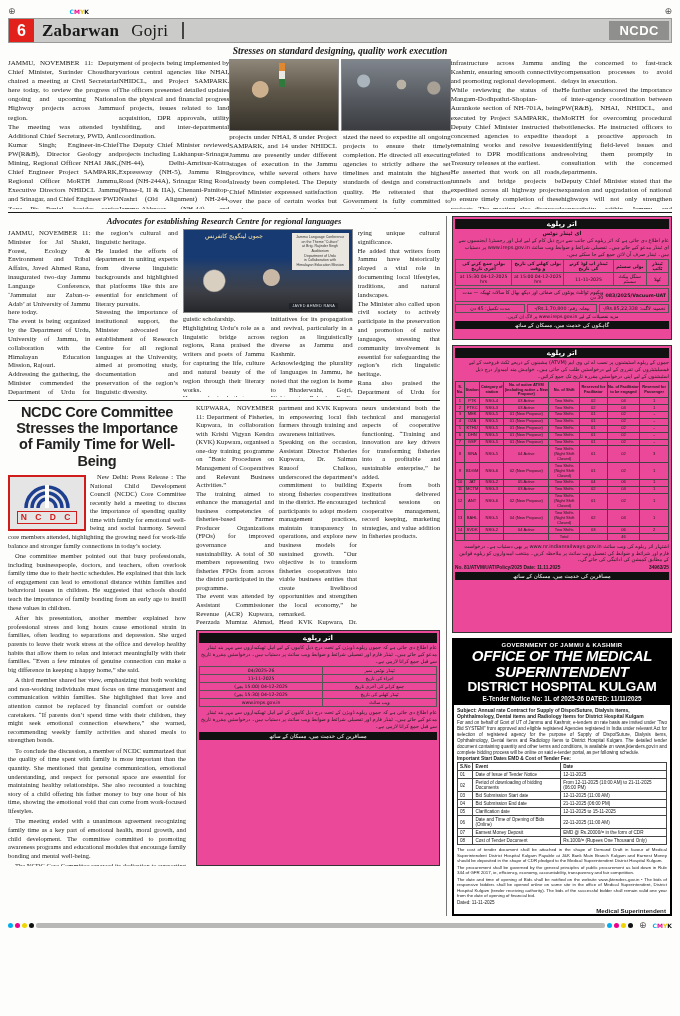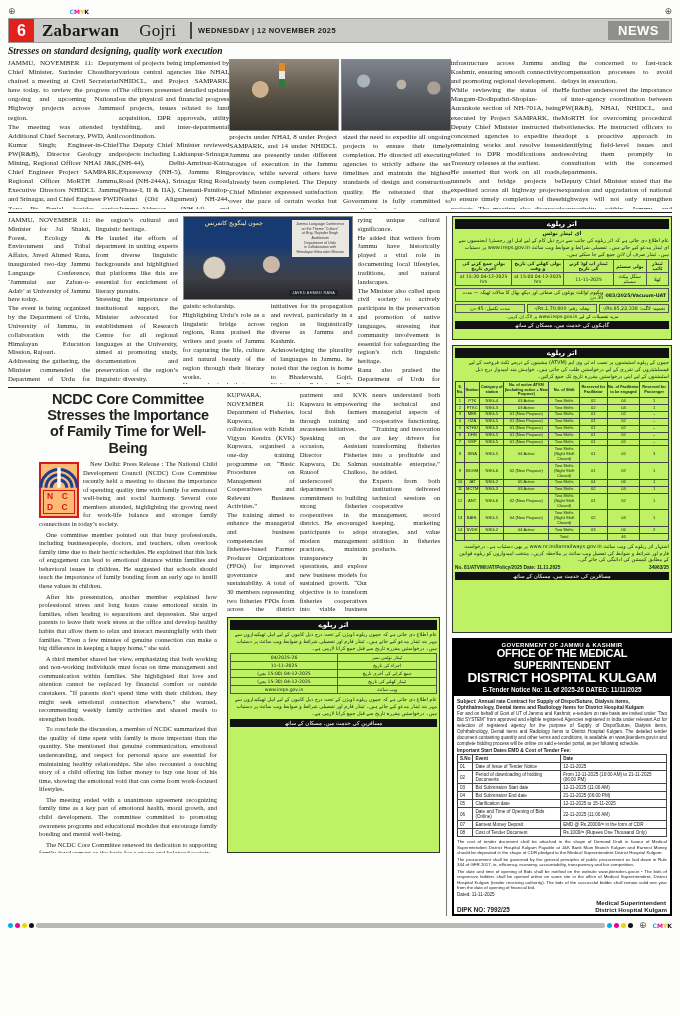--- a/index.html
+++ b/index.html
@@ -16,28 +16,28 @@
   .colorbar { display:flex; align-items:center; gap:2px; height:12px; margin-top:3px; }
   .dot { width:5px; height:5px; border-radius:50%; }
   .c-c{background:#00aeef}.c-m{background:#ec008c}.c-y{background:#f0d500}.c-k{background:#111}
   .graybar { flex:1; height:5px; background:#b8b8b6; border-radius:2px; }
   .cmyk-b { margin-left:4px; margin-right:4px; }
 
   
   .header-bar { display:flex; align-items:stretch; background:#cbcbc9; border:1px solid #9a9a98; height:25px; margin-bottom:3px; }
   .pageno { background:#e2211c; color:#fff; font-family:"Liberation Sans",sans-serif; font-weight:900; font-size:16px; width:25px; display:flex; align-items:center; justify-content:center; }
   .masthead { display:flex; align-items:center; padding:0 8px; font-size:17px; letter-spacing:.2px; }
-  .masthead b { font-weight:900; margin-right:20px; }
+  .masthead b { font-weight:900; margin-right:12px; }
   .mast-sep { width:2px; background:#444; margin:3px 6px; }
   .dateline { display:flex; align-items:center; font-family:"Liberation Sans",sans-serif; font-weight:bold; font-size:7.5px; letter-spacing:.4px; }
   .news-badge { background:#8f8f8d; color:#fff; font-family:"Liberation Sans",sans-serif; font-weight:900; font-size:13px; display:flex; align-items:center; padding:0 10px; margin:2px; letter-spacing:.5px; }
 
   
   .a1-headline { text-align:center; font-family:"Liberation Sans",sans-serif; font-weight:900; font-size:25px; line-height:1.04; letter-spacing:-.6px; margin:2px 10px 1px; }
-  .a1-subhead { text-align:left; font-style:italic; font-weight:bold; font-size:9.5px; margin-bottom:3px; }
+  .a1-subhead { text-align:center; font-style:italic; font-weight:bold; font-size:9.5px; margin-bottom:3px; }
   .a1-body { display:grid; grid-template-columns:repeat(6,1fr); height:150px; overflow:hidden; }
   .news-col { font-size:7px; line-height:1.3; text-align:justify; white-space:pre-line; overflow:hidden; }
   .a1-center { grid-column:3/5; display:flex; flex-direction:column; }
   .photo-row { display:flex; gap:2px; height:72px; margin-bottom:2px; }
   .photo { flex:1; position:relative; overflow:hidden; border:1px solid #888; }
   .ph-dycm { background:radial-gradient(circle at 28% 42%, #cdb08d 0 9%, transparent 10%), linear-gradient(180deg,#8d8679 0%,#5e5749 45%,#35312a 100%); }
   .ph-meet { background:radial-gradient(circle at 20% 30%, #aab4bd 0 6%, transparent 7%), radial-gradient(circle at 55% 35%, #b9b2a4 0 6%, transparent 7%), radial-gradient(circle at 85% 40%, #a9a195 0 6%, transparent 7%), linear-gradient(180deg,#7f858c 0%,#565a60 55%,#3a3c40 100%); }
   .flag { position:absolute; left:45%; top:4%; width:6px; height:24px; background:linear-gradient(180deg,#e08830 0 33%,#e8e8e4 33% 66%,#2d7a3a 66% 100%); }
   .center-text { flex:1; display:flex; gap:6px; overflow:hidden; }
   .center-text .news-col { flex:1; }
@@ -56,36 +56,36 @@
   .a2-body .news-col { font-size:6.8px; }
   .a2-center { grid-column:3/5; display:flex; flex-direction:column; }
   .a2-photo { height:84px; position:relative; border:1px solid #888; overflow:hidden; margin-bottom:2px;
     background:radial-gradient(circle at 18% 62%, #d9cfc0 0 7%, transparent 8%), radial-gradient(circle at 52% 58%, #c9b8a5 0 8%, transparent 9%), linear-gradient(180deg,#173a72 0 34%,#2e4262 50%,#3d3f46 75%,#26272b 100%); }
   .a2-banner { position:absolute; top:2px; left:2px; width:46%; color:#ffe9a8; font-size:6px; font-family:"DejaVu Sans",sans-serif; direction:rtl; text-align:right; line-height:1.2; }
   .a2-poster { position:absolute; top:3px; right:3px; width:34%; background:#e9e7df; padding:2px; font-family:"Liberation Sans",sans-serif; }
   .a2-poster div { font-size:3.6px; line-height:1.3; color:#333; text-align:center; }
   .a2-nameplate { position:absolute; bottom:3px; right:8%; background:#20242a; color:#ddd; font-family:"Liberation Sans",sans-serif; font-size:3.8px; padding:1px 3px; letter-spacing:.3px; }
 
   
-  .bottom-left-row { display:flex; gap:10px; height:462px; overflow:hidden;margin-left:31px; }
+  .bottom-left-row { display:flex; gap:10px; height:462px; overflow:hidden; }
   .ncdc { width:178px; flex:none; overflow:hidden; }
   .ncdc-headline { text-align:center; font-family:"Liberation Sans",sans-serif; font-weight:800; font-size:14.5px; line-height:1.12; letter-spacing:-.3px; margin-bottom:4px; color:#222; }
   .ncdc-body { font-size:6.5px; line-height:1.32; text-align:justify; }
   .ncdc-body p { margin-bottom:2px; text-indent:7px; }
-  .ncdc-logo { float:left; width:40px; height:56px; border:2px solid #d11c1c; margin:2px 4px 2px 0; padding:2px; display:flex; flex-direction:column; align-items:center; justify-content:center; background:#fdba74; }
+  .ncdc-logo { float:left; width:78px; height:56px; border:2px solid #d11c1c; margin:2px 4px 2px 0; padding:2px; display:flex; flex-direction:column; align-items:center; justify-content:center; background:#e5e5e5; }
   .ncdc-letters { border:1.5px solid #d11c1c; color:#d11c1c; font-family:"Liberation Sans",sans-serif; font-weight:900; font-size:8.5px; letter-spacing:3px; padding:0 3px; margin-top:1px; }
 
   .fish-col { flex:1; display:flex; flex-direction:column; overflow:hidden; }
   .fish-headline { text-align:center; font-weight:900; font-size:12.5px; line-height:1.12; margin:0 6px 3px; }
   .fish-body { display:grid; grid-template-columns:repeat(3,1fr); gap:5px; height:222px; overflow:hidden; }
   .fish-body .news-col { font-size:6.6px; }
 
   
   .urdu { font-family:"DejaVu Sans",sans-serif; direction:rtl; }
-  .ad-box { border:1px solid #333; padding:2px; background:#bef264; }
+  .ad-box { border:1px solid #333; padding:2px; background:#ec4899; }
   .ad-title { background:#111; color:#fff; text-align:center; font-size:7px; font-weight:bold; padding:1px 0; margin-bottom:1px; }
   .ad-sub { text-align:center; font-size:5.5px; font-weight:bold; margin-bottom:1px; }
   .ad-intro { font-size:5px; line-height:1.35; text-align:right; color:#222; margin-bottom:2px; }
   .ad-slogan { background:#111; color:#fff; text-align:center; font-size:5.5px; padding:1px 0; margin-top:2px; }
   .mini-table { width:100%; border-collapse:collapse; direction:rtl; margin-bottom:2px; }
   .mini-table th, .mini-table td { border:1px solid #555; font-size:4.6px; padding:1px; text-align:center; font-family:"DejaVu Sans",sans-serif; }
   .amounts { display:flex; direction:rtl; gap:2px; margin-bottom:1px; }
   .amounts div { flex:1; border:1px solid #555; font-size:4.8px; text-align:center; padding:1px; font-family:"DejaVu Sans",sans-serif; }
   .ad-note { font-size:4.6px; text-align:center; }
   .tender-line { display:flex; direction:rtl; gap:2px; border:1px solid #555; font-size:4.8px; padding:1px 2px; margin-bottom:2px; align-items:center; }
@@ -95,21 +95,21 @@
   
   .stn-table { width:100%; border-collapse:collapse; margin:2px 0; direction:ltr; }
   .stn-table th { font-size:3.9px; border:1px solid #444; padding:1px 0; font-family:"Liberation Sans",sans-serif; line-height:1.1; }
   .stn-table td { font-size:4.1px; border:1px solid #444; padding:0.5px 1px; text-align:center; font-family:"Liberation Sans",sans-serif; line-height:1.2; }
   .refline { display:flex; justify-content:space-between; font-family:"Liberation Sans",sans-serif; font-size:4.8px; font-weight:bold; margin-top:1px; }
 
   
   .hosp { border:2px solid #000; background:#000; flex:1; overflow:hidden; display:flex; flex-direction:column; }
   .hosp-head { color:#fff; text-align:center; padding:2px 2px 3px; font-family:"Liberation Sans",sans-serif; }
   .hosp-gov { font-size:6px; font-weight:bold; letter-spacing:.3px; }
-  .hosp-office { font-size:11px; font-weight:900; letter-spacing:-.3px; line-height:1.05; }
+  .hosp-office { font-size:15px; font-weight:900; letter-spacing:-.3px; line-height:1.05;font-style:italic; }
   .hosp-name { font-size:13.5px; font-weight:900; letter-spacing:-.3px; line-height:1.05; }
   .hosp-etender { font-size:6.3px; font-weight:bold; margin-top:1px; }
   .hosp-body { background:#fff; padding:2px 3px; flex:1; overflow:hidden; }
   .hosp-subject { font-size:5px; font-weight:bold; margin-bottom:1px; font-family:"Liberation Sans",sans-serif; }
   .hosp-intro { font-size:4.6px; line-height:1.3; text-align:justify; font-family:"Liberation Sans",sans-serif; margin-bottom:1px; }
   .hosp-sched { font-size:4.9px; font-weight:bold; font-family:"Liberation Sans",sans-serif; }
   .hosp-table { width:100%; border-collapse:collapse; margin:1px 0 2px; }
   .hosp-table th, .hosp-table td { border:1px solid #444; font-size:4.6px; padding:1px 2px; text-align:left; font-family:"Liberation Sans",sans-serif; }
   .hosp-notes div { font-size:4.4px; line-height:1.25; text-align:justify; font-family:"Liberation Sans",sans-serif; margin-bottom:1px; }
   .hosp-dated { font-size:4.6px; font-family:"Liberation Sans",sans-serif; }
@@ -134,23 +134,22 @@
     <span class="reg-mark">⊕</span>
   </div>
 
   <div class="header-bar">
     <div class="pageno">6</div>
     <div class="masthead">
       <b>Zabarwan</b>
       <span>Gojri</span>
     </div>
     <div class="mast-sep"></div>
-    <div class="dateline">WEDNESDAY | 12 NOVEMBER 2025</div>
     <span class="spacer"></span>
-    <div class="news-badge">NEWS</div>
+    <div class="news-badge">NCDC</div>
   </div>
 
   <div>
     <div class="a1-subhead">Stresses on standard designing, quality work execution</div>
     <div class="a1-body">
       <div class="news-col">JAMMU, NOVEMBER 11: Deputy Chief Minister, Surinder Choudhary chaired a meeting at Civil Secretariat here today, to review the progress of ongoing and upcoming National Highway projects across Jammu region.
 The meeting was attended by Additional Chief Secretary, PWD, Anil Kumar Singh; Engineer-in-Chief PW(R&amp;B), Director Geology and Mining, Regional Officer NHAI J&amp;K, Chief Engineer Project SAMPARK, Regional Officer MoRTH Jammu, Executive Directors NHIDCL Jammu and Srinagar, and Chief Engineer PWD Zone Pir Panjal, besides senior engineers and officers of the department.
 During the review, the Deputy Chief Minister took a comprehensive assess-</div>
       <div class="news-col">ment of projects being implemented by various central agencies like NHAI, NHIDCL, and Project SAMPARK. The officers presented detailed updates on the physical and financial progress of projects, issues related to land acquisition, DPR approvals, utility shifting, and inter-departmental coordination.
 The Deputy Chief Minister reviewed projects including Lakhanpur-Srinagar (NH-44), Delhi-Amritsar-Katra Expressway (NH-5), Jammu Ring Road (NH-244A), Srinagar Ring Road (Phase-I, II &amp; IIA), Chenani-Patnitop-Nashri (Old Alignment) NH-244, Jammu-Akhnoor (NH-44) and Chenani-Sudhmahadev, Goha-Khellani, and Chatroo-Khanabal (NH-244A).
@@ -176,20 +175,21 @@
     </div>
   </div>
 
   <hr class="h-divider">
 
   <div class="main-row">
 
     <div class="left-col">
 
       <div>
+        <div class="a2-subhead">Advocates for establishing Research Centre for regional languages</div>
         <div class="a2-body">
           <div class="news-col">JAMMU, NOVEMBER 11: Minister for Jal Shakti, Forest, Ecology &amp; Environment and Tribal Affairs, Javed Ahmed Rana, inaugurated two-day Jammu Language Conference, ‘Jammuiat aur Zaban-o-Adab’ at University of Jammu here today.
 The event is being organized by the Department of Urdu, University of Jammu, in collaboration with the Himalayan Education Mission, Rajouri.
 Addressing the gathering, the Minister commended the Department of Urdu for undertaking the challenging task of organizing a seminar that brings together scholars and enthusiasts of multiple languages.
 He emphasized that such academic initiatives play crucial role in strengthening</div>
           <div class="news-col">the region’s cultural and linguistic heritage.
 He lauded the efforts of department in uniting experts from diverse linguistic backgrounds and highlighted that platforms like this are essential for enrichment of literary pursuits.
 Stressing the importance of institutional support, the Minister advocated for establishment of Research Centre for all regional languages at the University, aimed at promoting study, documentation and preservation of the region’s linguistic diversity.
 “The proposed Centre should spearhead research in language development, analysis and usage across Jammu and Kashmir,” he said, underlining the need for systematic approach to lin-</div>
           <div class="a2-center">

